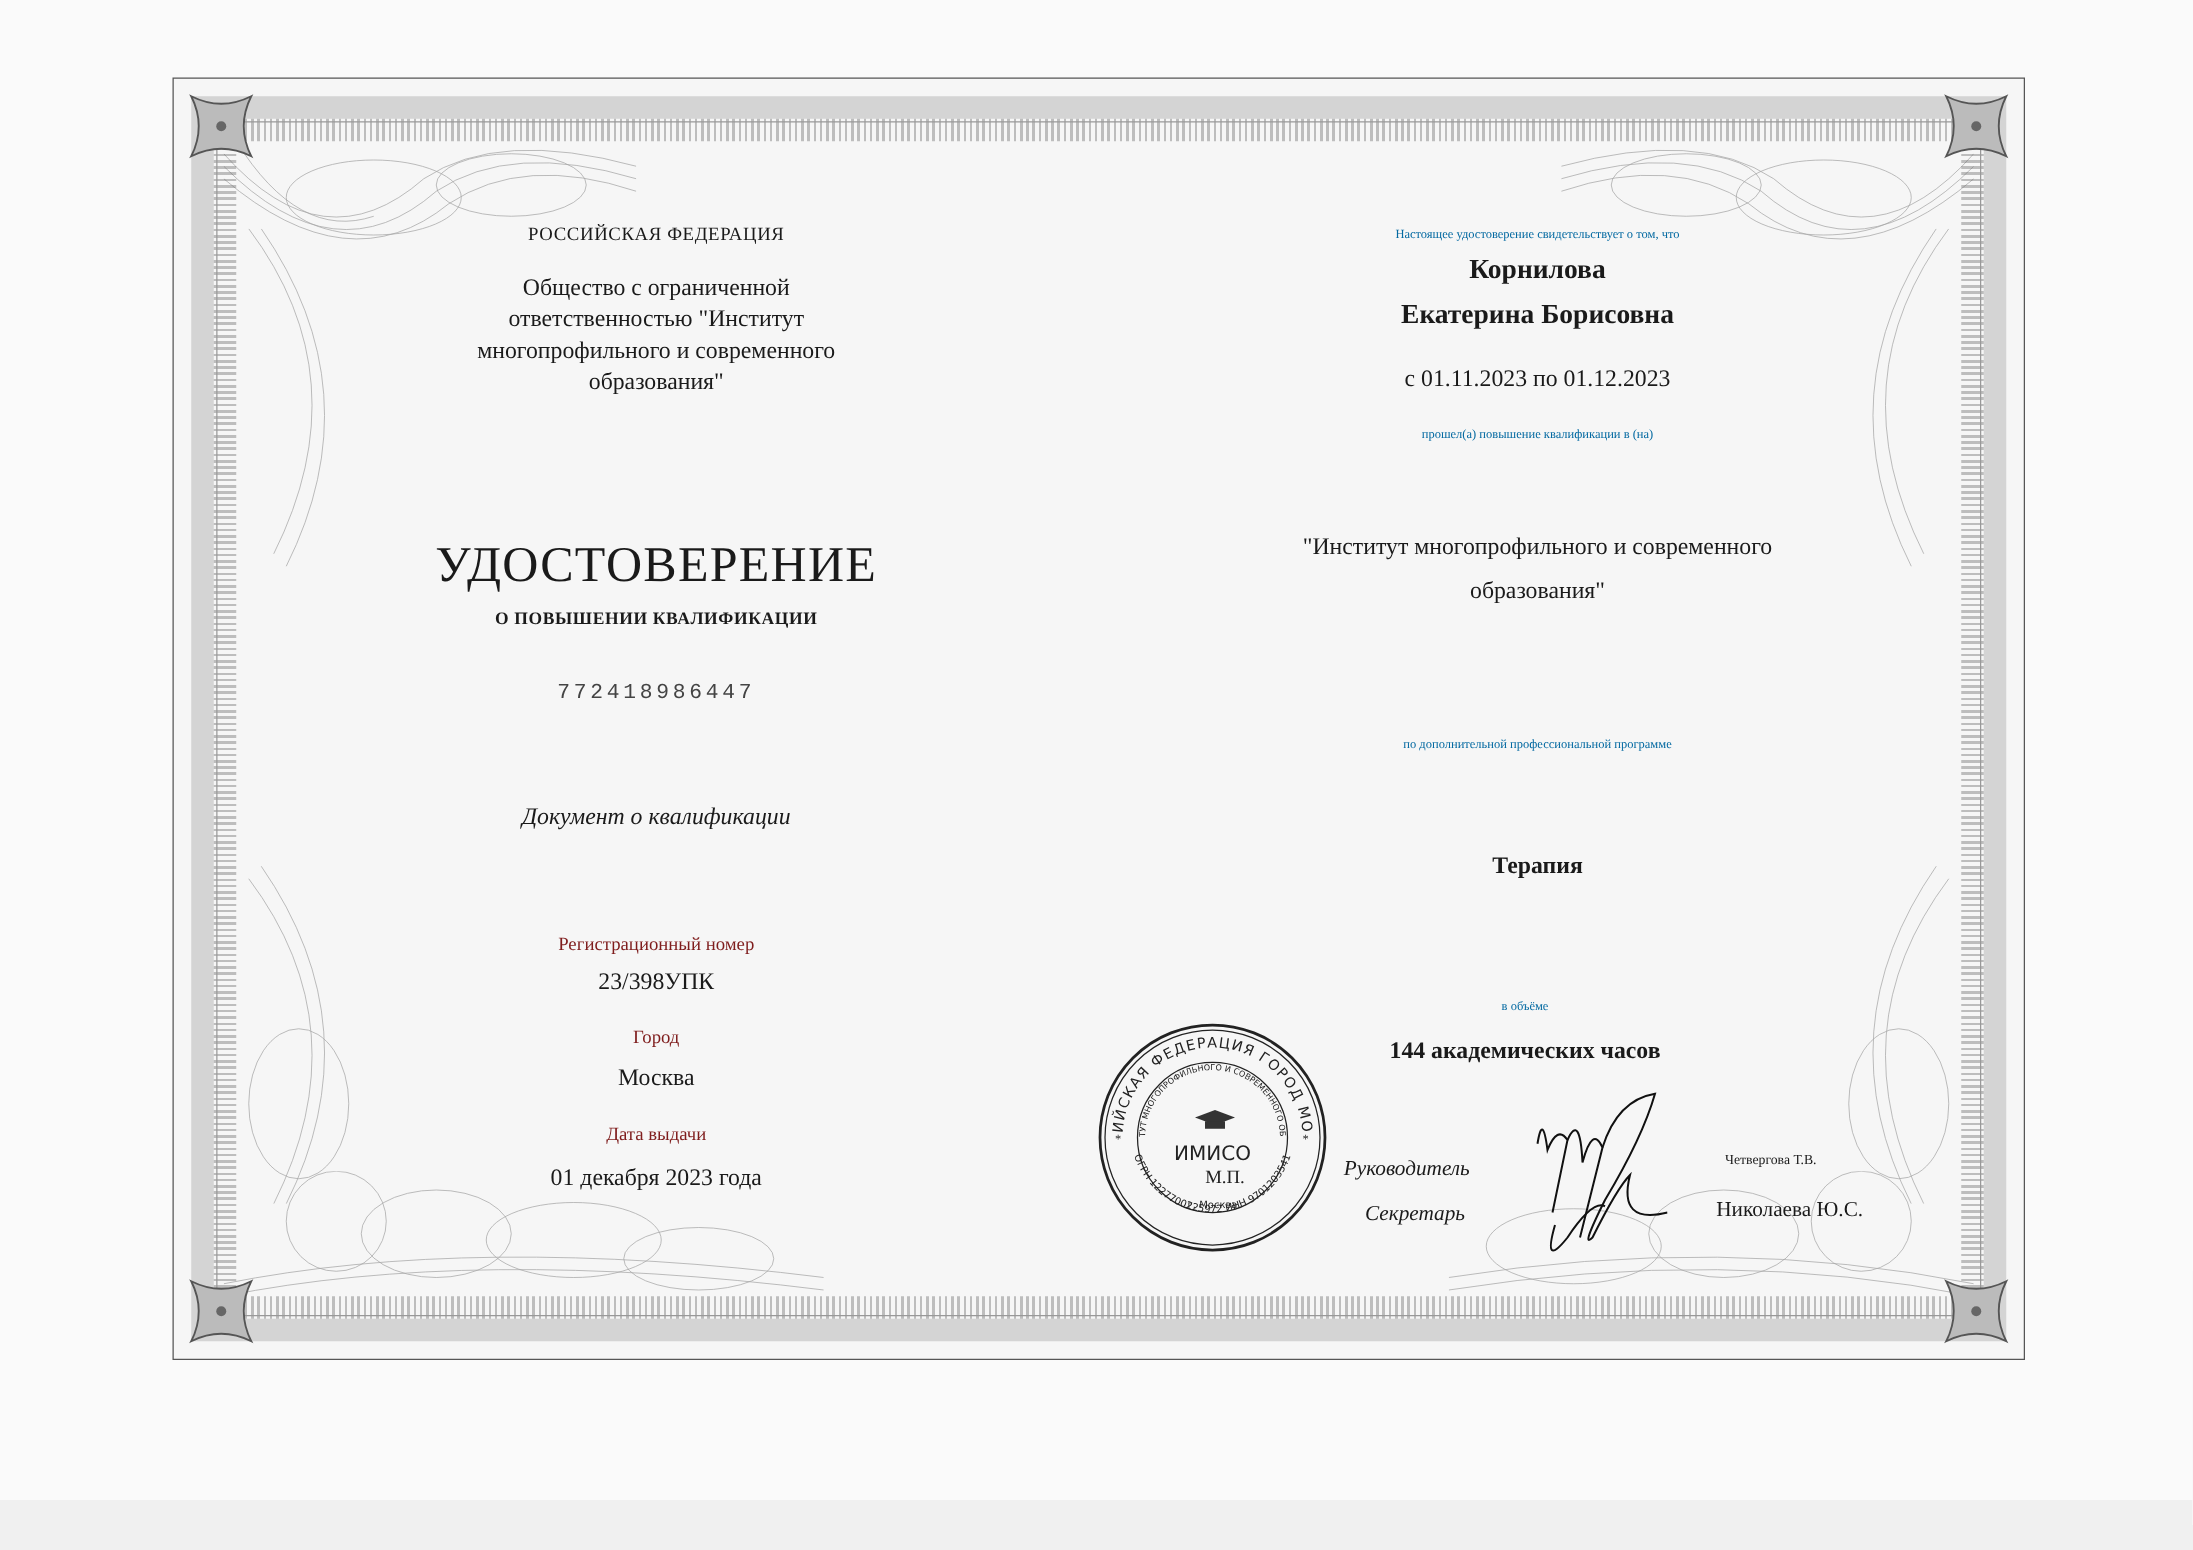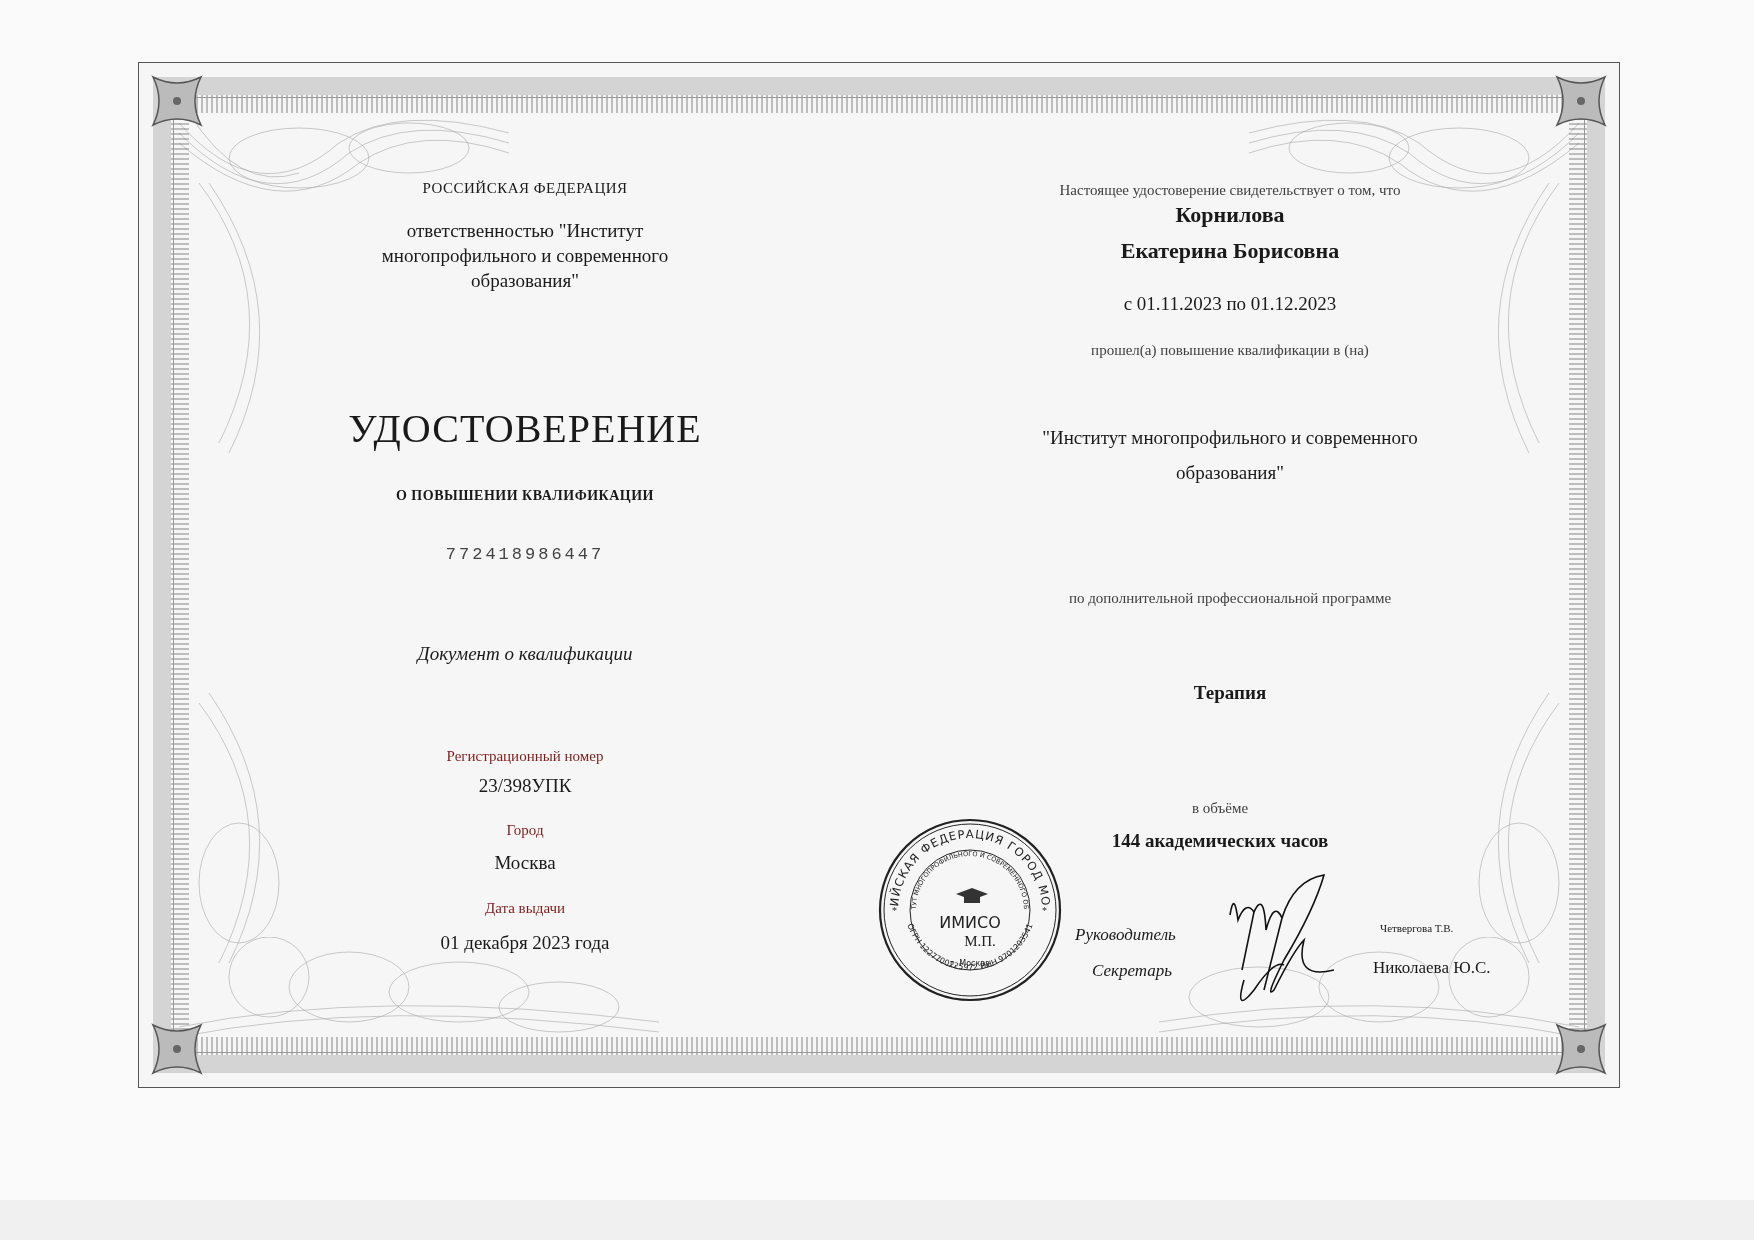--- a/index.html
+++ b/index.html
@@ -43,21 +43,21 @@
   .txt { position:absolute; text-align:center; white-space:nowrap; }
   .caps-sm { font-size:15px; letter-spacing:.5px; }
   .body-l { font-size:19px; line-height:25px; }
   .title { font-size:40px; letter-spacing:1px; font-weight:normal; }
   .sub-caps { font-size:15px; letter-spacing:.5px; }
   .serial { font-family:"Liberation Mono", monospace; font-size:17px; letter-spacing:3px; color:#444; }
   .italic { font-style:italic; font-size:19px; }
   .label { font-size:15px; color:#7f1d1d; }
   .val { font-size:19px; }
   .bold-name { font-weight:bold; font-size:22px; }
-  .small { font-size:15px; color:#404040; }
+  .small { font-size:10px; color:#0369a1; }
   .mid { font-size:19px; line-height:35px; }
 
   .stamp {
     position:absolute; left:876px; top:816px; width:188px; height:188px;
   }
   .signature { position:absolute; left:1224px; top:870px; width:110px; height:150px; }
 </style>
 </head>
 <body>
 
@@ -145,25 +145,26 @@
   <div class="corner c-br">
     <svg viewBox="0 0 56 56">
         <path d="M4 4 Q28 16 52 4 Q40 28 52 52 Q28 40 4 52 Q16 28 4 4Z" fill="#bbb" stroke="#555" stroke-width="1.5"></path>
         <circle cx="28" cy="28" r="4" fill="#666"></circle>
       </svg>
   </div>
 </div>
 
 <div class="txt caps-sm" style="left:360px;top:180px;width:330px;">РОССИЙСКАЯ ФЕДЕРАЦИЯ</div>
 <div class="txt body-l" style="left:300px;top:218px;width:450px;">
+  <div>Общество с ограниченной</div>
   <div>ответственностью "Институт</div>
   <div>многопрофильного и современного</div>
   <div>образования"</div>
 </div>
-<div class="txt title" style="left:300px;top:405px;width:450px;">УДОСТОВЕРЕНИЕ</div>
+<div class="txt title" style="left:300px;top:428px;width:450px;">УДОСТОВЕРЕНИЕ</div>
 <div class="txt sub-caps" style="left:300px;top:488px;width:450px;text-transform:uppercase;font-size:14px;font-weight:bold;">о повышении квалификации</div>
 <div class="txt serial" style="left:300px;top:545px;width:450px;">772418986447</div>
 <div class="txt italic" style="left:300px;top:643px;width:450px;">Документ о квалификации</div>
 <div class="txt label" style="left:350px;top:748px;width:350px;">Регистрационный номер</div>
 <div class="txt val" style="left:350px;top:775px;width:350px;">23/398УПК</div>
 <div class="txt label" style="left:350px;top:822px;width:350px;">Город</div>
 <div class="txt val" style="left:350px;top:852px;width:350px;">Москва</div>
 <div class="txt label" style="left:350px;top:900px;width:350px;">Дата выдачи</div>
 <div class="txt val" style="left:350px;top:932px;width:350px;">01 декабря 2023 года</div>
 

